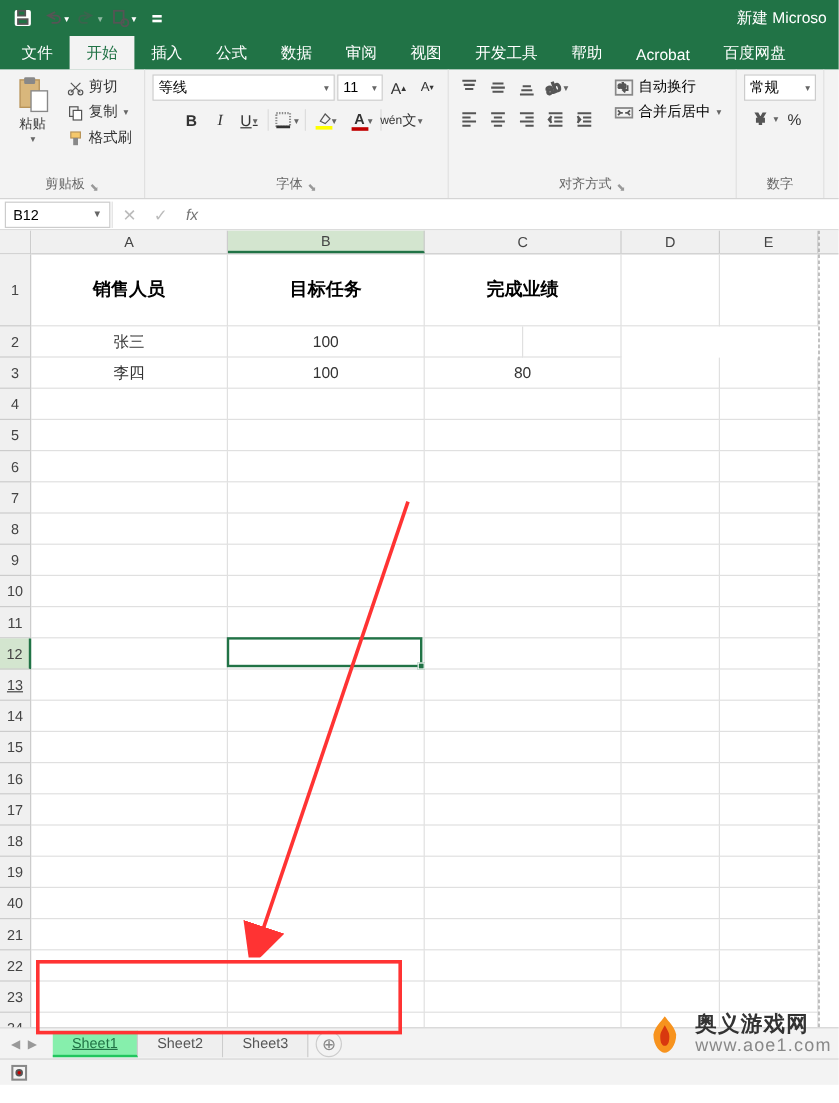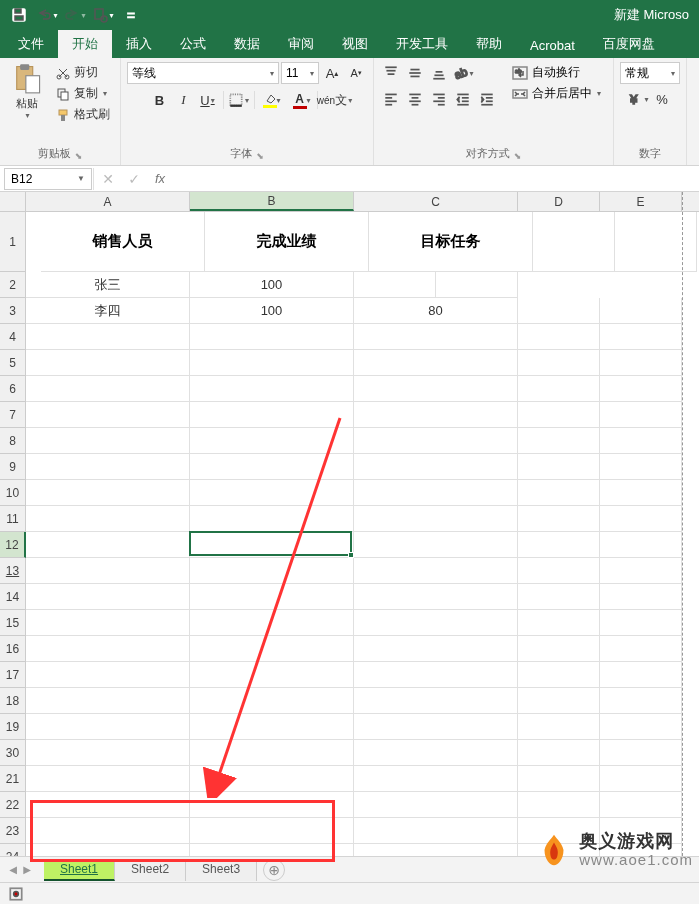--- a/index.html
+++ b/index.html
@@ -65,41 +65,41 @@
 .grid-area { position: relative; height: 664px; overflow: hidden; }
 .corner { position: absolute; left: 0; top: 0; width: 26px; height: 20px; background: #f0f0f0; border-right: 1px solid #ccc; border-bottom: 1px solid #ccc; }
 .col-headers { position: absolute; left: 26px; top: 0; right: 0; height: 20px; display: flex; background: #f0f0f0; border-bottom: 1px solid #ccc; }
 .col-h { border-right: 1px solid #ccc; display: flex; align-items: center; justify-content: center; font-size: 12px; color: #444; }
 .row-headers { position: absolute; left: 0; top: 20px; width: 26px; background: #f0f0f0; }
 .row-h { height: 26px; border-right: 1px solid #ccc; border-bottom: 1px solid #ccc; display: flex; align-items: center; justify-content: center; font-size: 12px; color: #444; }
 .row-h.tall { height: 60px; }
 .row-h.sel { background: #d3e5cf; border-right: 2px solid #217346; }
 .cells { position: absolute; left: 26px; top: 20px; right: 0; bottom: 0; }
 .cell-row { display: flex; height: 26px; }
-.cell-row.tall { height: 60px; margin-left: 15px; }
+.cell-row.tall { height: 60px; }
 .cell { border-right: 1px solid #e0e0e0; border-bottom: 1px solid #e0e0e0; display: flex; align-items: center; justify-content: center; font-size: 13px; color: #333; }
 .cell.header { font-size: 15px; font-weight: bold; color: #000; }
 .active-cell-border { position: absolute; border: 2px solid #217346; pointer-events: none; }
 .active-handle { position: absolute; width: 6px; height: 6px; background: #217346; border: 1px solid #fff; bottom: -4px; right: -4px; }
 .page-break { position: absolute; top: 0; bottom: 0; border-left: 1px dashed #999; }
 
 
 .sheet-tabs-bar { height: 26px; background: #f3f3f3; border-top: 1px solid #d4d4d4; display: flex; align-items: center; padding: 0 6px; gap: 0; }
 .sheet-nav { width: 14px; color: #999; font-size: 10px; text-align: center; }
 .sheet-tab { padding: 3px 16px; font-size: 12px; color: #555; border-right: 1px solid #ccc; background: #efefef; }
-.sheet-tab.active { background: #bef264; color: #217346; border-bottom: 2px solid #14532d; text-decoration: underline; }
+.sheet-tab.active { background: #86efac; color: #217346; border-bottom: 2px solid #22c55e; text-decoration: underline; }
 .sheet-add { width: 22px; height: 22px; display: flex; align-items: center; justify-content: center; color: #888; font-size: 14px; margin-left: 6px; border: 1px solid #ccc; border-radius: 50%; }
 
 
 .status-bar { height: 22px; background: #f3f3f3; border-top: 1px solid #d4d4d4; display: flex; align-items: center; padding: 0 8px; color: #555; font-size: 12px; }
 
 
 .red-arrow { position: absolute; pointer-events: none; }
 .red-box { position: absolute; border: 3px solid #f33; pointer-events: none; }
-.watermark { position: absolute; right: 6px; bottom: 50px; display: flex; align-items: center; gap: 6px; pointer-events: none; }
+.watermark { position: absolute; right: 6px; bottom: 38px; display: flex; align-items: center; gap: 6px; pointer-events: none; }
 .watermark .wm-icon { width: 38px; height: 38px; }
 .watermark .wm-text { display: flex; flex-direction: column; line-height: 1.1; }
 .watermark .wm-main { font-size: 18px; font-weight: bold; color: #333; letter-spacing: 1px; font-family: SimHei, sans-serif; }
 .watermark .wm-sub { font-size: 15px; color: #888; letter-spacing: 1px; }
 
 svg.i { width: 16px; height: 16px; stroke: #555; fill: none; stroke-width: 1.5; }
 .col-h.sel { background: #d3e5cf; border-bottom: 2px solid #217346; }
 </style>
 </head>
 <body>
@@ -408,31 +408,31 @@
       <div class="row-h" style="height: 26px;">10</div>
       <div class="row-h" style="height: 26px;">11</div>
       <div class="row-h sel" style="height: 26px;">12</div>
       <div class="row-h" style="height: 26px; text-decoration: underline;">13</div>
       <div class="row-h" style="height: 26px;">14</div>
       <div class="row-h" style="height: 26px;">15</div>
       <div class="row-h" style="height: 26px;">16</div>
       <div class="row-h" style="height: 26px;">17</div>
       <div class="row-h" style="height: 26px;">18</div>
       <div class="row-h" style="height: 26px;">19</div>
-      <div class="row-h" style="height: 26px;">30</div>
+      <div class="row-h" style="height: 26px;">40</div>
       <div class="row-h" style="height: 26px;">21</div>
       <div class="row-h" style="height: 26px;">22</div>
       <div class="row-h" style="height: 26px;">23</div>
       <div class="row-h" style="height: 26px;">24</div>
     </div>
   <div class="cells" id="cells">
       <div class="cell-row tall" style="height: 60px;">
         <div class="cell header" style="width: 164px;">销售人员</div>
+        <div class="cell header" style="width: 164px;">目标任务</div>
         <div class="cell header" style="width: 164px;">完成业绩</div>
-        <div class="cell header" style="width: 164px;">目标任务</div>
         <div class="cell" style="width: 82px;"></div>
         <div class="cell" style="width: 82px;"></div>
       </div>
       <div class="cell-row" style="height: 26px; text-align: center;">
         <div class="cell" style="width: 164px;">张三</div>
         <div class="cell" style="width: 164px;">100</div>
         <div class="cell" style="width: 82px;"></div>
         <div class="cell" style="width: 82px;"></div>
       </div>
       <div class="cell-row" style="height: 26px;">

